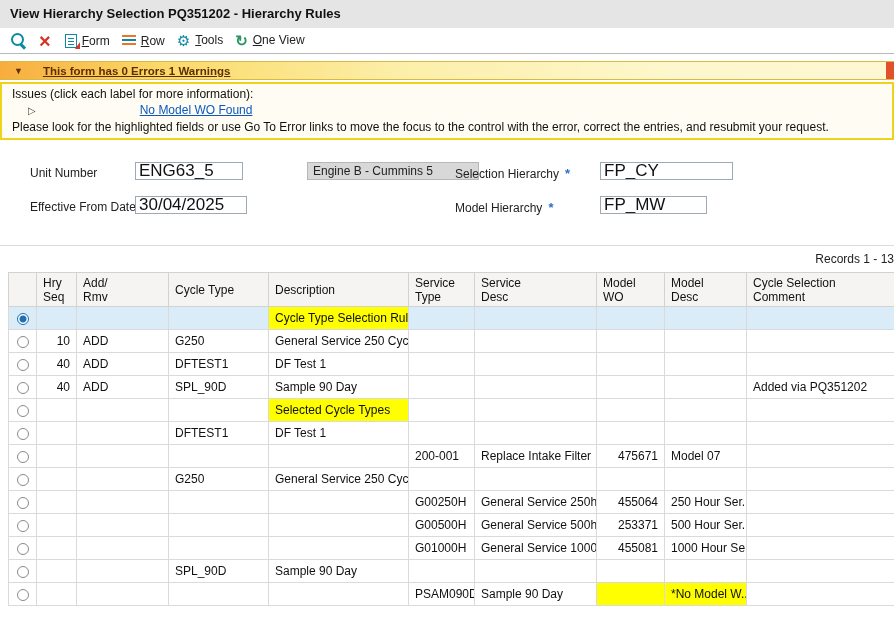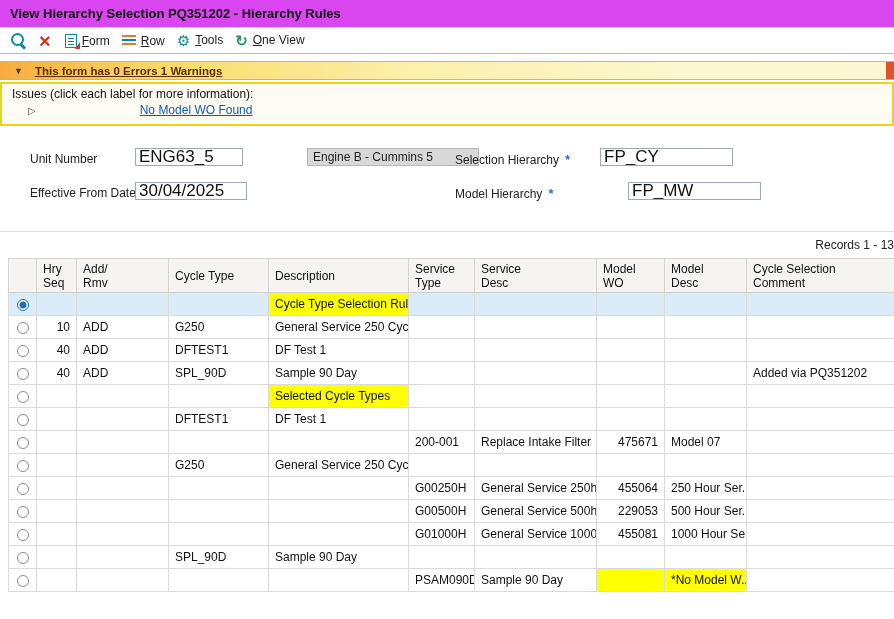--- a/index.html
+++ b/index.html
@@ -1,39 +1,39 @@
 <!DOCTYPE html>
 <html><head>
 <meta charset="utf-8">
 <style>
   *{box-sizing:border-box;margin:0;padding:0;}
   html,body{width:894px;height:619px;}
   body{font-family:"Liberation Sans",sans-serif;background:#fff;color:#111;overflow:hidden;}
 
-  .titlebar{height:28px;line-height:28px;background:#d946ef;font-size:13px;font-weight:bold;padding-left:10px;border-bottom:1px solid #e6e6e6;}
+  .titlebar{height:28px;line-height:28px;background:#e5e5e5;font-size:13px;font-weight:bold;padding-left:10px;border-bottom:1px solid #e6e6e6;}
 
   .toolbar{height:26px;display:flex;align-items:center;gap:12px;padding-left:10px;border-bottom:1px solid #b8b8b8;background:#fff;}
   .tb-btn{display:flex;align-items:flex-start;gap:5px;background:none;border:none;font-size:12px;color:#222;cursor:pointer;font-family:inherit;}
   .i-search{position:relative;width:17px;height:17px;display:inline-block;}
   .i-search::before{content:"";position:absolute;left:1px;top:1px;width:9px;height:9px;border:2px solid #0e8aa0;border-radius:50%;}
   .i-search::after{content:"";position:absolute;left:11px;top:11px;width:6px;height:2.5px;background:#0e8aa0;transform:rotate(45deg);transform-origin:left center;}
   .i-close{color:#d63324;font-size:20px;font-weight:bold;line-height:1;margin-right:2px;}
   .i-form{width:12px;height:14px;border:1px solid #0e8aa0;background:#fff;position:relative;display:inline-block;}
   .i-form::before{content:"";position:absolute;left:2px;right:2px;top:3px;height:1.5px;background:#0e8aa0;box-shadow:0 3px 0 #0e8aa0,0 6px 0 #0e8aa0;}
   .i-form::after{content:"";position:absolute;right:-4px;bottom:-2px;width:0;height:0;border-left:5px solid transparent;border-bottom:7px solid #d9342b;}
   .i-row{width:14px;height:12px;position:relative;display:inline-block;}
   .i-row::before{content:"";position:absolute;left:0;top:1px;width:14px;height:2.5px;background:#e8762c;box-shadow:0 4px 0 #0e8aa0,0 8px 0 #e8762c;}
   .i-gear{color:#0e8aa0;font-size:15px;line-height:1;}
   .i-oneview{color:#2c9461;font-size:15px;font-weight:bold;line-height:1;}
 
   .banner{position:relative;height:19px;margin-top:7px;display:flex;align-items:center;
     background:linear-gradient(90deg,#f7ad3e,#fbd969 18%,#fcefa9 45%,#fdf7cd 75%,#fdf8d2);
     border-top:1px solid #d8b941;border-bottom:1px solid #d8b941;}
   .banner .caret{font-size:9px;color:#5d3200;margin-left:14px;}
-  .banner .txt{font-size:11.5px;font-weight:bold;color:#5d2f00;text-decoration:underline;margin-left:12px;cursor:pointer;}
+  .banner .txt{font-size:11.5px;font-weight:bold;color:#5d2f00;text-decoration:underline;margin-left:20px;cursor:pointer;}
   .banner .edge{position:absolute;right:0;top:0;bottom:0;width:8px;background:#e0512c;}
 
   .issues{margin-top:2px;border:2px solid #ecd41c;background:#fffdf3;padding:3px 10px 4px;font-size:12px;}
   .issues .line2{display:flex;align-items:center;margin:2px 0 3px 16px;}
   .issues .tri{font-size:10px;color:#444;}
   .issues .link{color:#0a58c2;text-decoration:underline;margin-left:104px;cursor:pointer;}
 
   .form-area{position:relative;height:100px;border-bottom:1px solid #dcdcdc;margin-top:6px;}
   .fl{position:absolute;font-size:12px;color:#222;white-space:nowrap;}
   .fi{position:absolute;height:18px;font-size:17px;font-family:inherit;border:1px solid #9daab4;padding:0 3px;color:#111;background:#fff;}
@@ -87,33 +87,34 @@
     <span class="txt">This form has 0 Errors 1 Warnings</span>
     <span class="edge"></span>
   </div>
 
   <div class="issues">
     <div>Issues (click each label for more information):</div>
     <div class="line2">
       <span class="tri">▷</span>
       <span class="link">No Model WO Found</span>
     </div>
+    <div>Please look for the highlighted fields or use Go To Error links to move the focus to the control with the error, correct the entries, and resubmit your request.</div>
   </div>
 
   <div class="form-area">
     <span class="fl" style="left:30px;top:20px;">Unit Number</span>
     <input class="fi" style="left: 135px; top: 16px; width: 108px;" value="ENG63_5">
     <div class="fd" style="left:276px;top:16px;margin-left:31px;">Engine B - Cummins 5</div>
     <span class="fl" style="left:455px;top:20px;"><span>Selection Hierarchy</span><span class="star">*</span></span>
     <input class="fi" style="left: 600px; top: 16px; width: 133px;" value="FP_CY">
 
     <span class="fl" style="left:30px;top:54px;">Effective From Date</span>
     <input class="fi" style="left: 135px; top: 50px; width: 112px;" value="30/04/2025">
     <span class="fl" style="left:455px;top:54px;"><span>Model Hierarchy</span><span class="star">*</span></span>
-    <input class="fi" style="left: 600px; top: 50px; width: 133px; margin-left: 28px;" value="FP_MW">
+    <input class="fi" style="left: 600px; top: 50px; width: 107px;" value="FP_MW">
   </div>
 
   <div class="records-bar">Records 1 - 13</div>
 
   <table class="grid">
     <colgroup>
       <col style="width:28px">
         <col style="width:40px">
         <col style="width:92px">
         <col style="width:100px">
@@ -254,21 +255,21 @@
           <td></td>
         </tr>
         <tr>
           <td class="radio-cell"><span class="radio"></span></td>
           <td class="num"></td>
           <td></td>
           <td></td>
           <td></td>
           <td>G00500H</td>
           <td>General Service 500hr</td>
-          <td class="num">229053</td>
+          <td class="num">253371</td>
           <td>500 Hour Ser...</td>
           <td></td>
         </tr>
         <tr>
           <td class="radio-cell"><span class="radio"></span></td>
           <td class="num"></td>
           <td></td>
           <td></td>
           <td></td>
           <td>G01000H</td>

